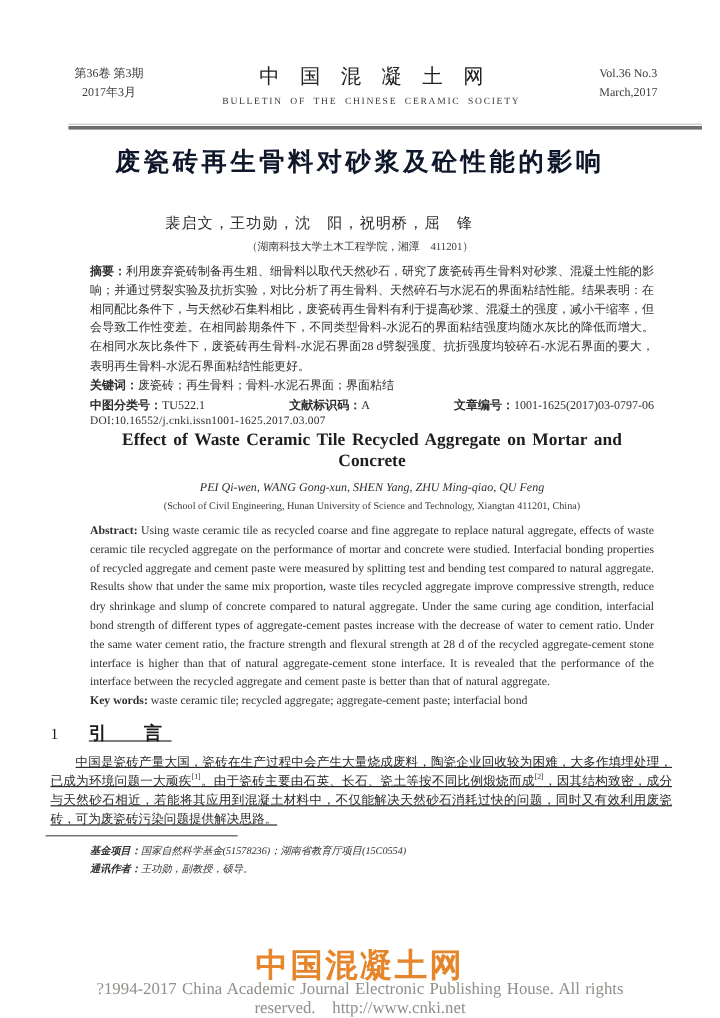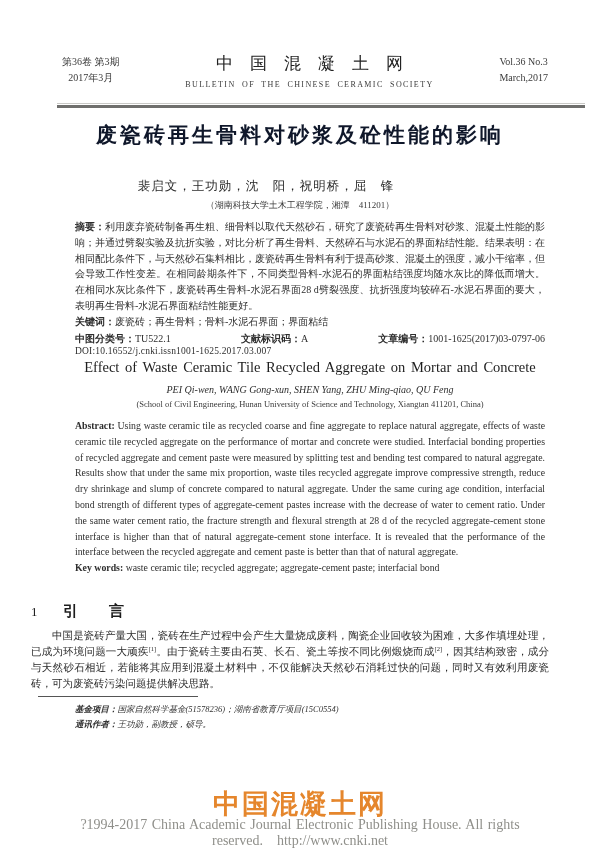--- a/index.html
+++ b/index.html
@@ -30,28 +30,28 @@
   .cn-block{position:absolute;top:219px;left:75px;width:470px;
             font-size:10px;line-height:15.8px;text-align:justify;color:#2e2e2e;}
   .cn-block p{margin:0;}
   .lbl{font-weight:bold;}
   .meta-row{display:flex;justify-content:space-between;margin-top:1px;}
   .meta-row span{white-space:nowrap;}
 
   
   .en-block{position:absolute;top:346px;left:75px;width:470px;color:#2e2e2e;}
   .doi{font-size:9.5px;letter-spacing:.2px;}
-  .en-title{text-align:center;font-size:14.5px;font-weight:normal;margin-top:3px;word-spacing:2px;color:#1e1e1e;}
+  .en-title{text-align:center;font-size:14.5px;font-weight:bold;margin-top:3px;word-spacing:2px;color:#1e1e1e;}
   .en-authors{text-align:center;font-style:italic;font-size:10px;margin-top:8px;}
   .en-affil{text-align:center;font-size:8.5px;margin-top:4px;color:#3a3a3a;}
   .en-abs{font-size:9.8px;line-height:15.8px;text-align:justify;margin-top:9px;}
   .en-abs p{margin:0;}
 
   
-  .intro{position:absolute;top:602px;left:31px;width:518px;color:#2a2a2a;}
+  .intro{position:absolute;top:602px;left:42px;width:518px;color:#2a2a2a;text-decoration:underline;}
   .sec-head{font-size:15px;font-weight:bold;color:#1c1c1c;}
   .sec-num{display:inline-block;width:32px;font-weight:normal;font-size:13px;}
   .sec-title{letter-spacing:8px;}
   .intro p{margin:7px 0 0 0;font-size:10.5px;line-height:16px;text-align:justify;text-indent:2em;}
   sup.ref{font-size:6.5px;vertical-align:super;line-height:0;}
 
   
   .footnote{position:absolute;top:696px;left:38px;width:520px;font-style:italic;}
   .fn-rule{width:160px;height:1px;background:#555;}
   .fn-lines{margin-top:5px;padding-left:37px;font-size:8.5px;line-height:15px;color:#333;}

